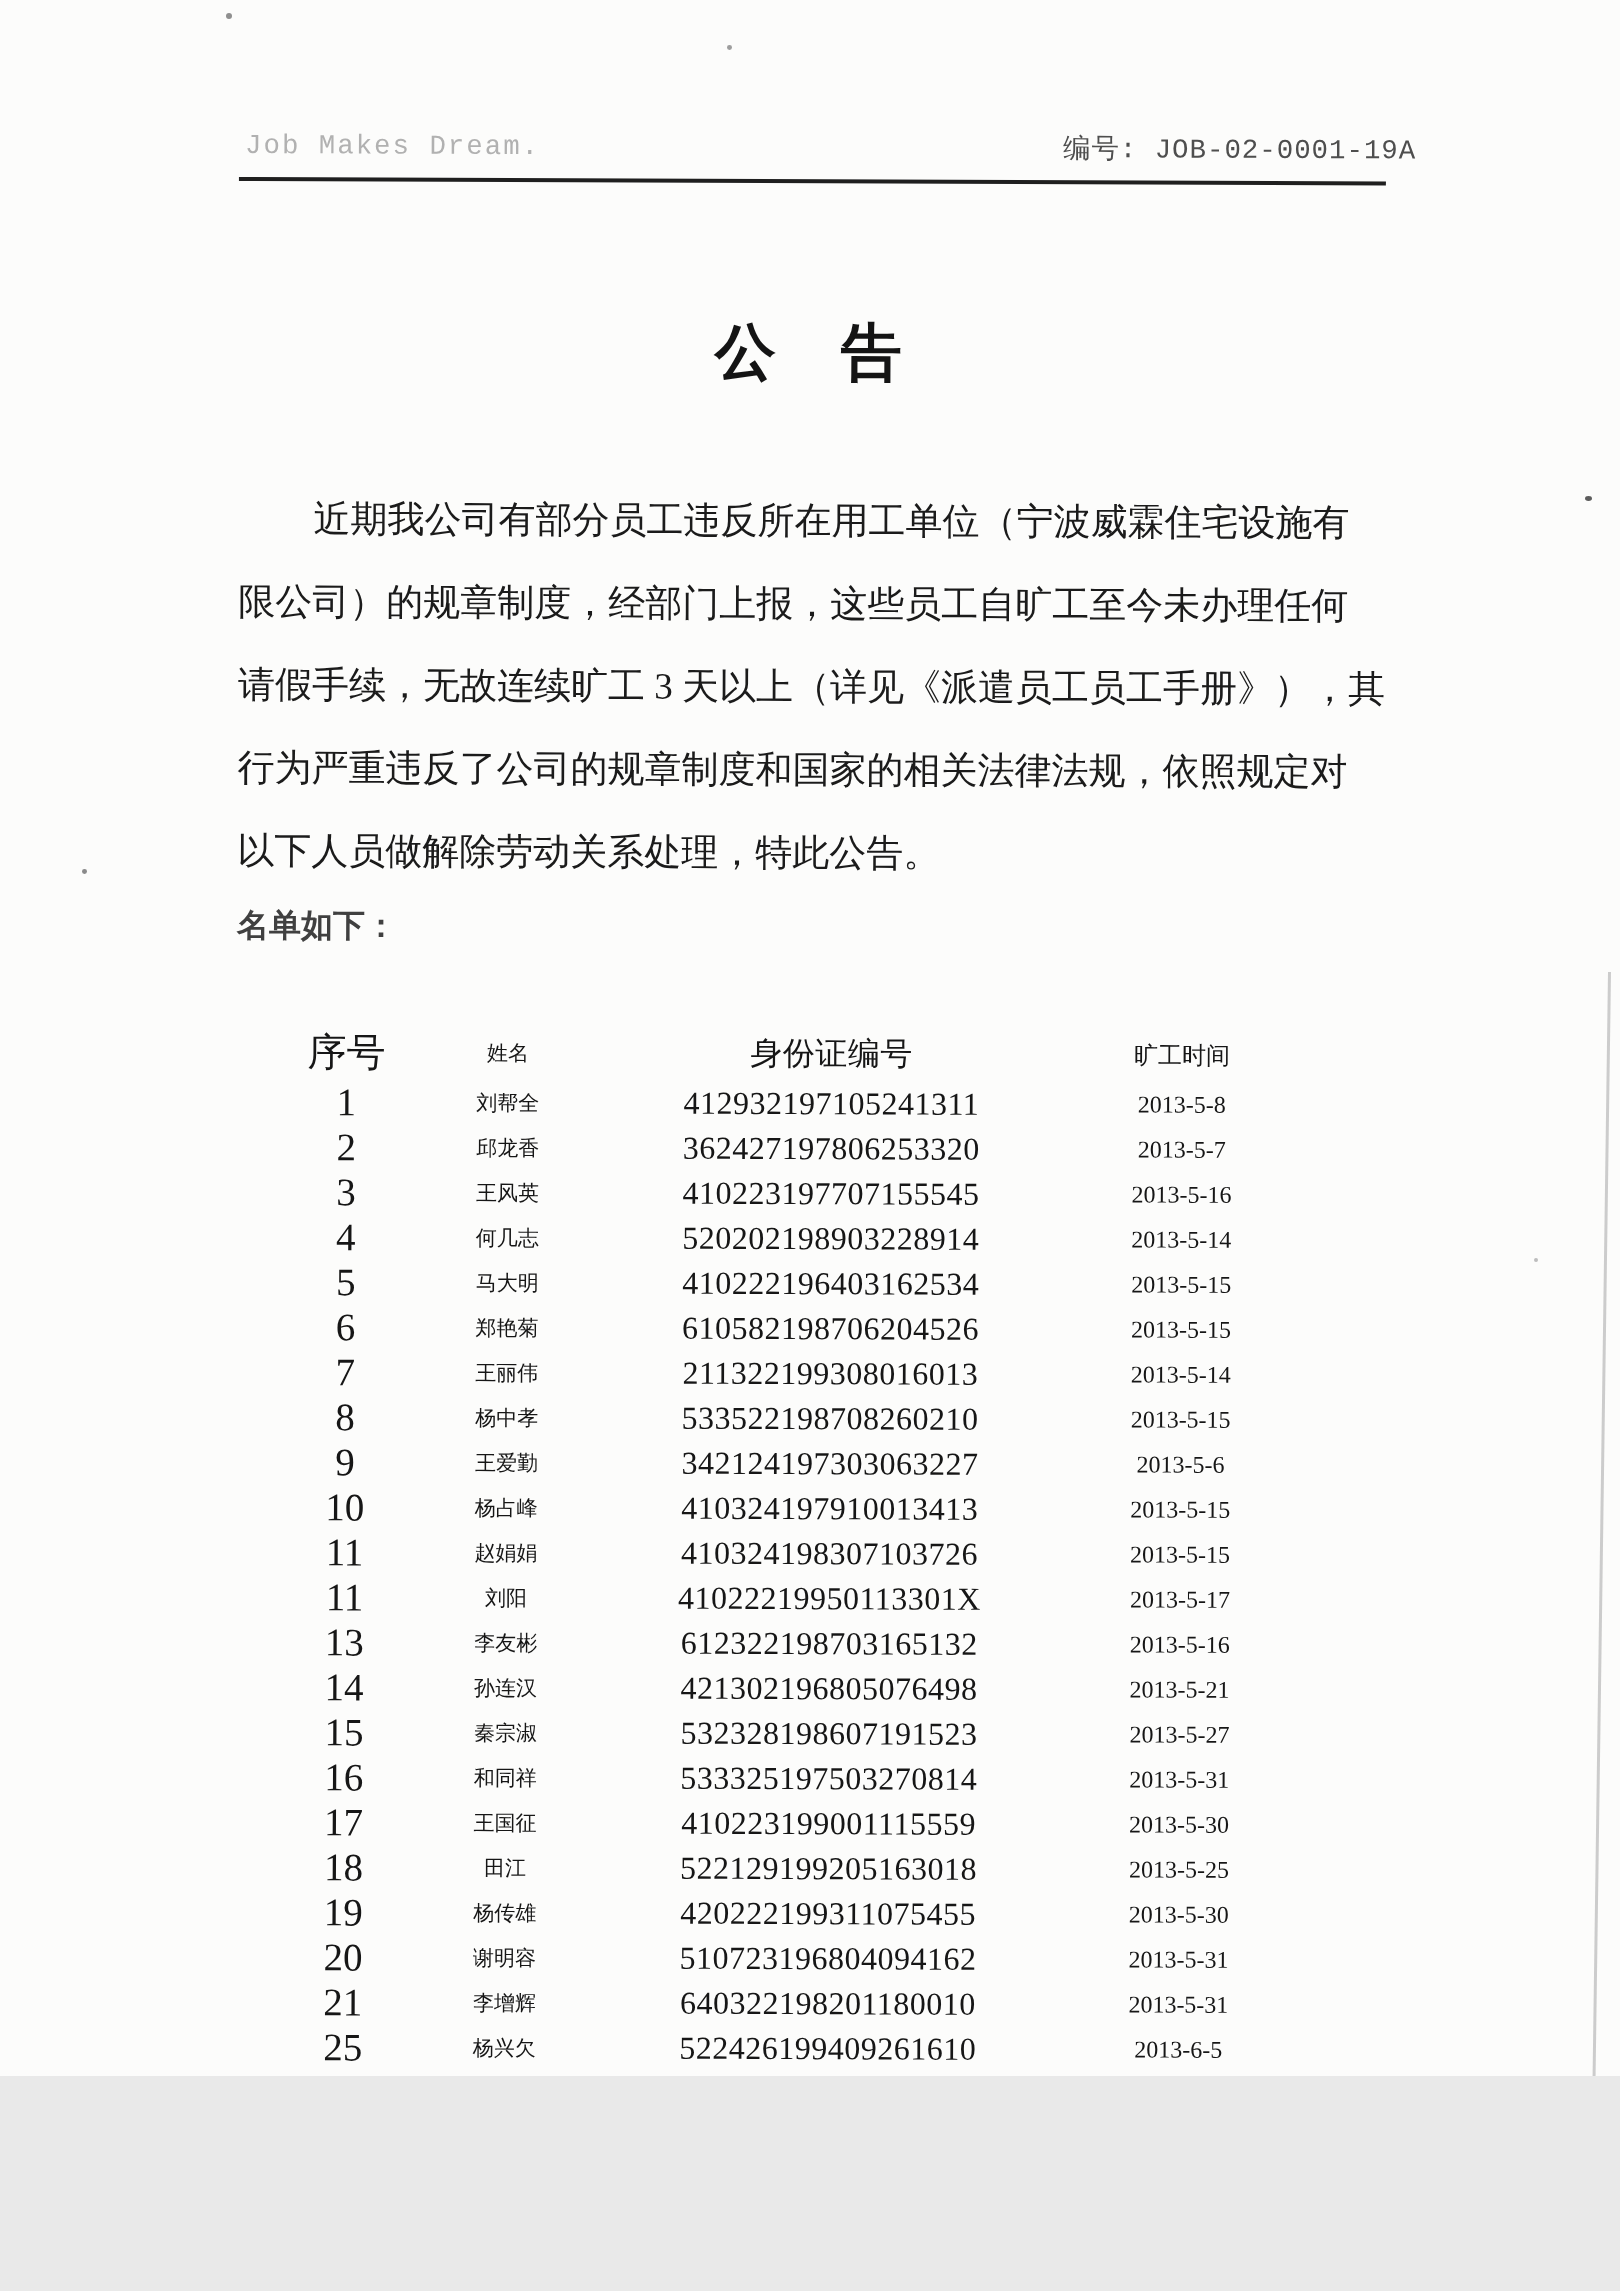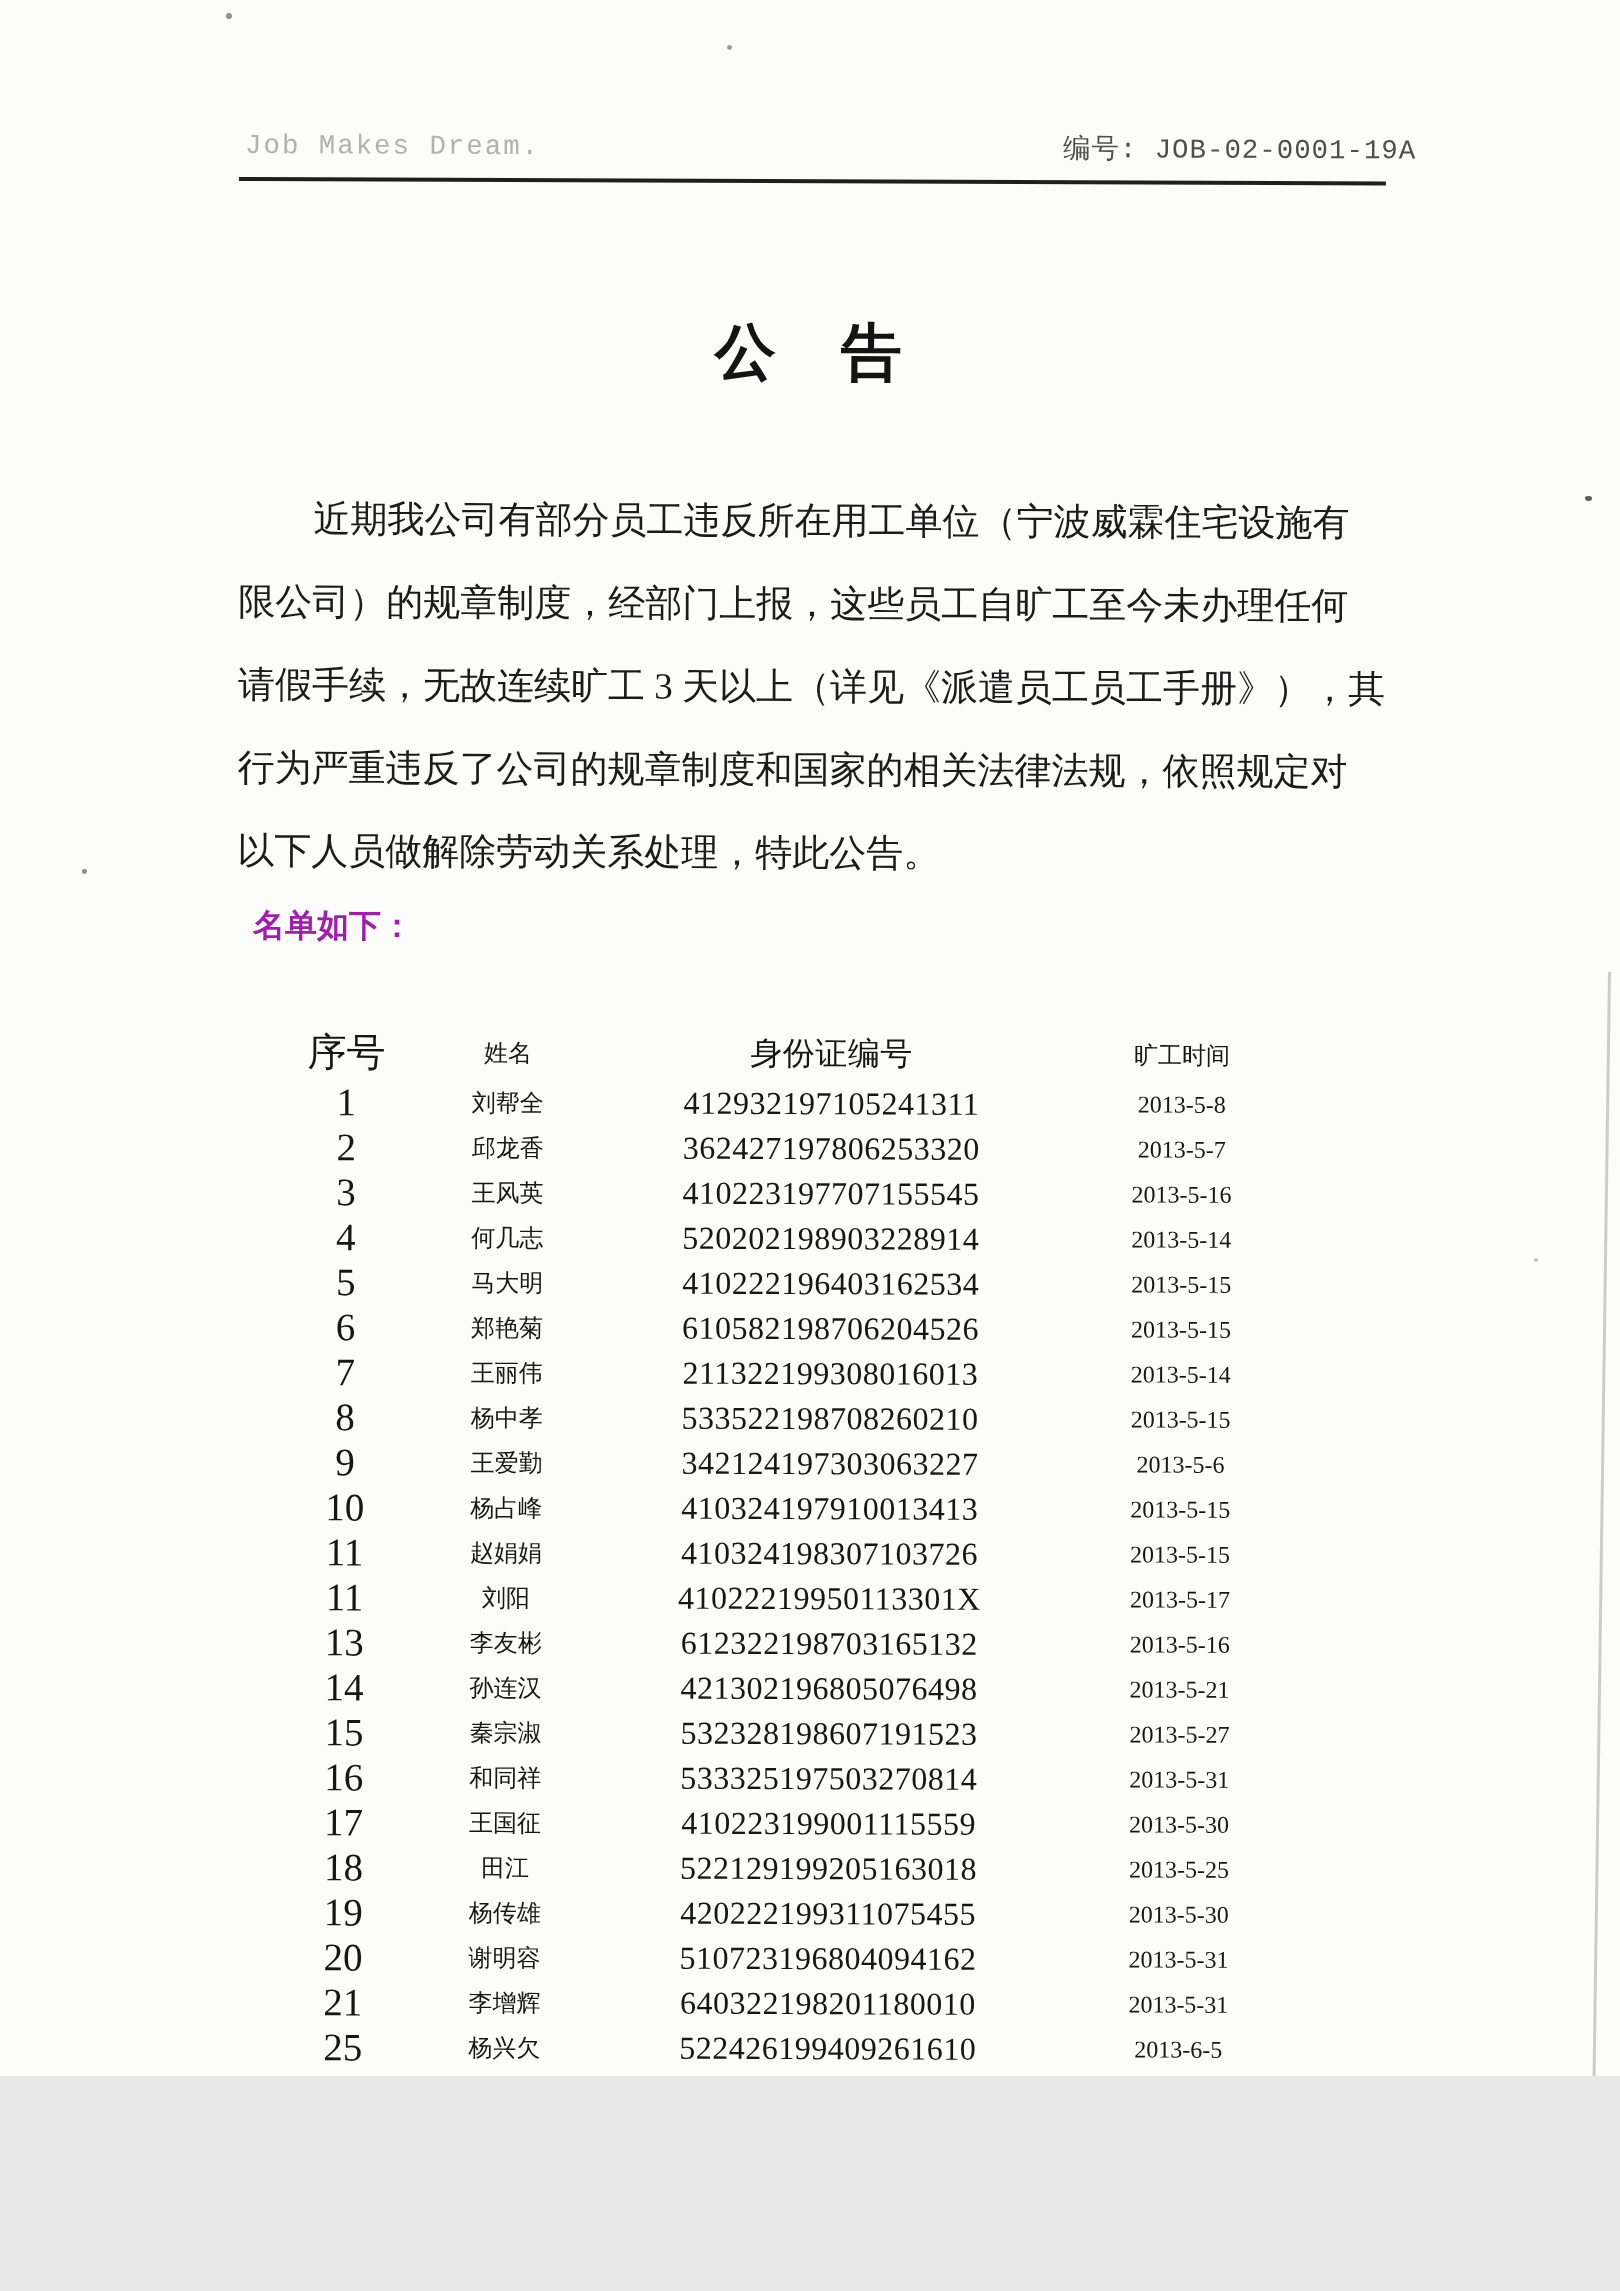--- a/index.html
+++ b/index.html
@@ -32,32 +32,32 @@
     letter-spacing:2px;
   }
 
   .body-text { position:absolute; left:240px; top:477px; width:1147px; }
   .body-line {
     height:83px; line-height:83px; font-size:37px; white-space:nowrap; color:#1b1b1b;
   }
   .body-line.indent { padding-left:75px; }
 
   .list-intro {
-    position:absolute; left:256px; top:904px;
+    position:absolute; left:240px; top:904px;
     font-family:"Liberation Sans","DejaVu Sans",sans-serif;
-    font-size:32px; font-weight:bold; color:#a21caf;
+    font-size:32px; font-weight:bold; color:#404040;
   }
 
   .table-wrap { position:absolute; left:279px; top:1025px; }
   table { border-collapse:collapse; }
   th, td { padding:0; text-align:center; font-weight:normal; color:#161616; }
   thead th { height:47px; font-size:30px; }
   tbody td { height:42px; }
   .c0 { width:142px; font-size:39px; }
-  .c1 { width:181px; font-size:24px; }
+  .c1 { width:181px; font-size:21px; }
   .c2 { width:466px; font-size:32px; letter-spacing:0.5px; }
   .c3 { width:235px; font-size:24px; }
 
   
   .right-edge-line {
     position:absolute; left:1608px; top:972px; width:2.9px; height:1323px;
     background:#cccccc; transform:rotate(0.8deg); transform-origin:top center;
   }
   .bottom-sliver {
     position:absolute; left:0; top:2270px; width:941px; height:8.8px;

